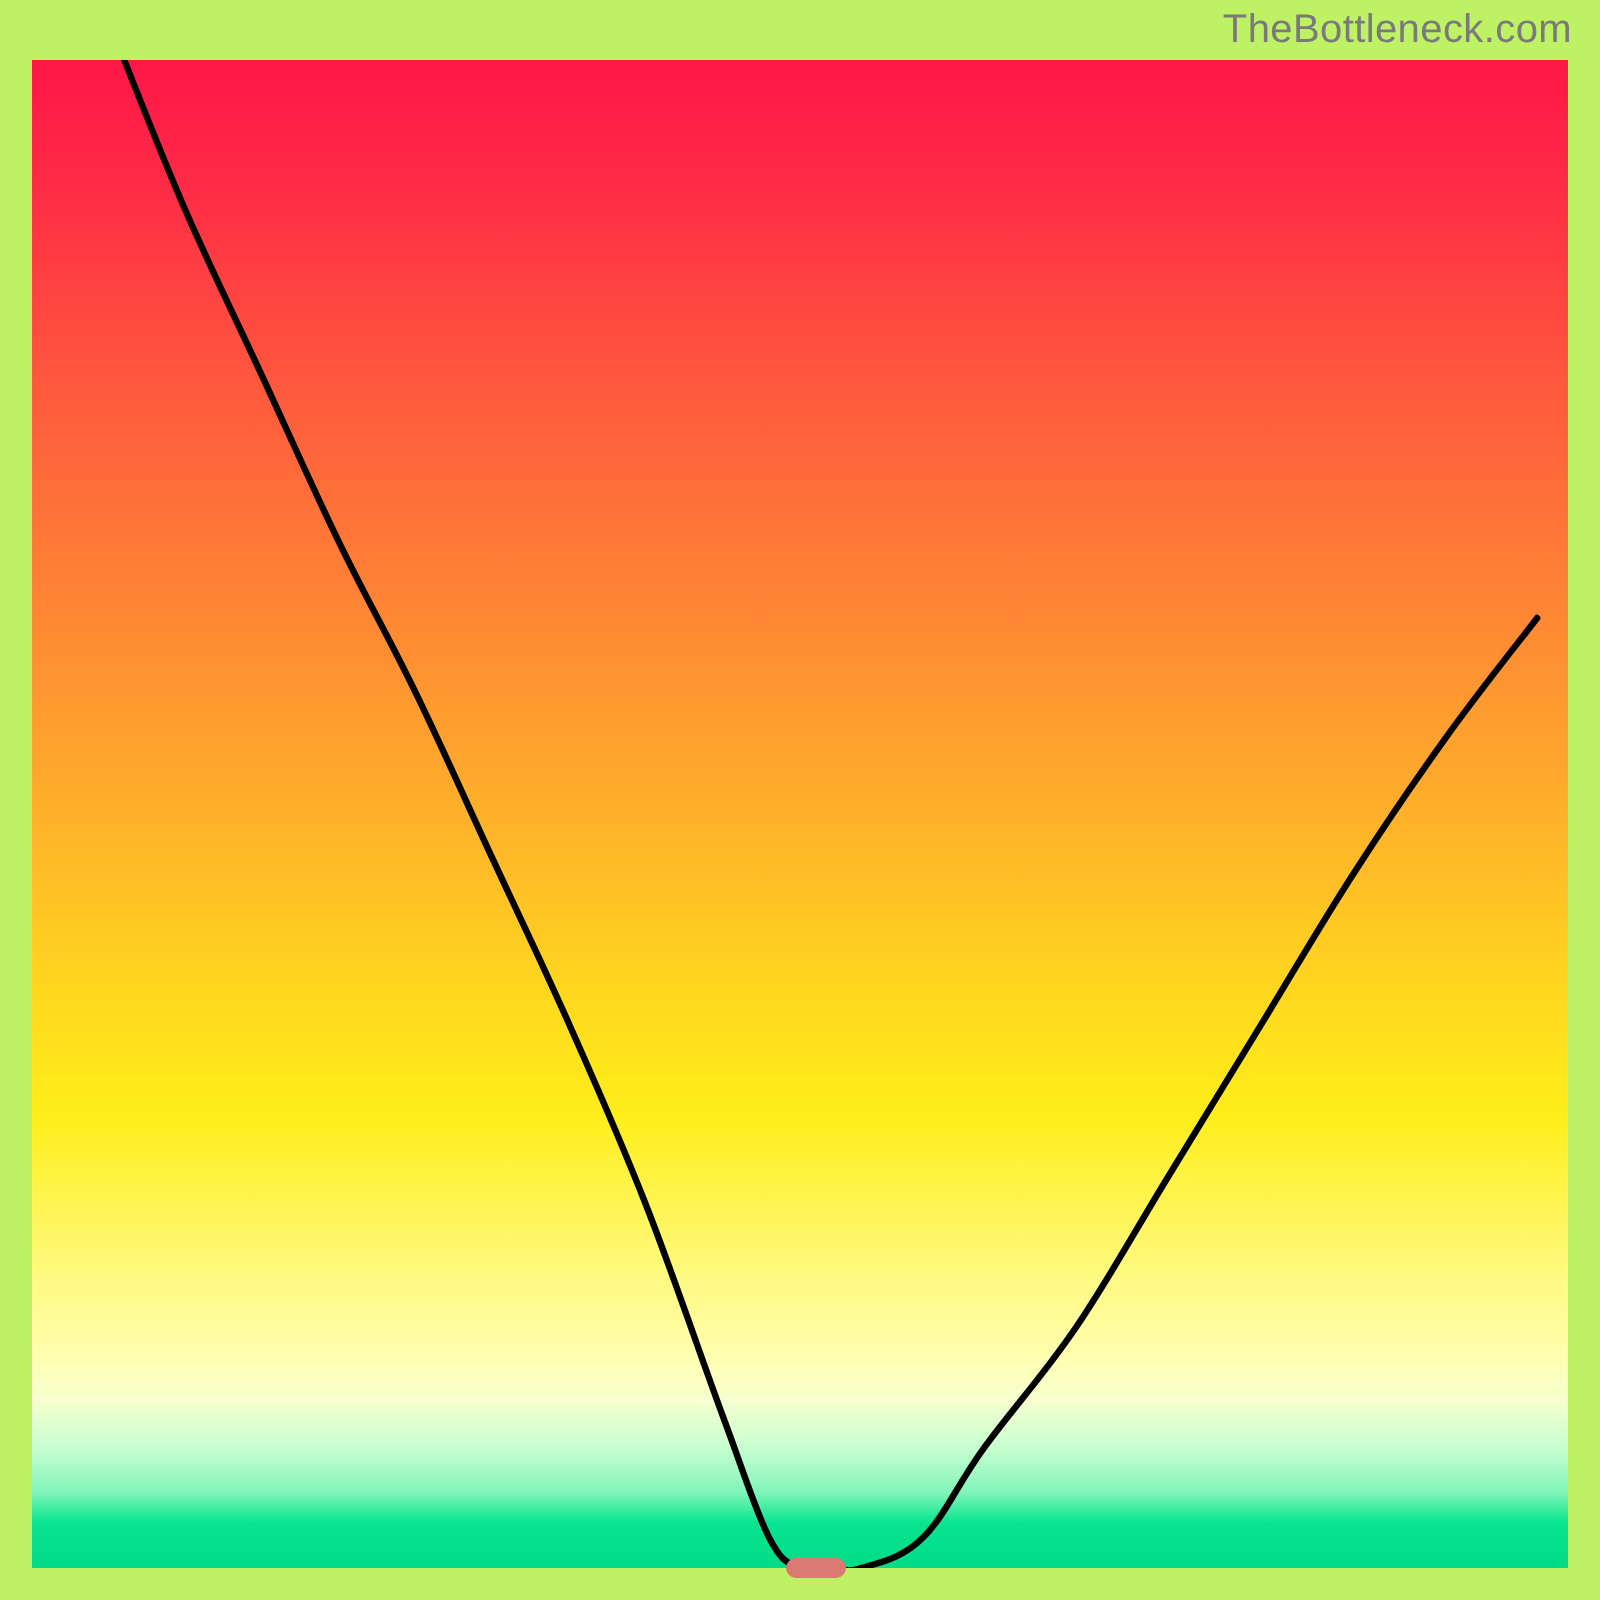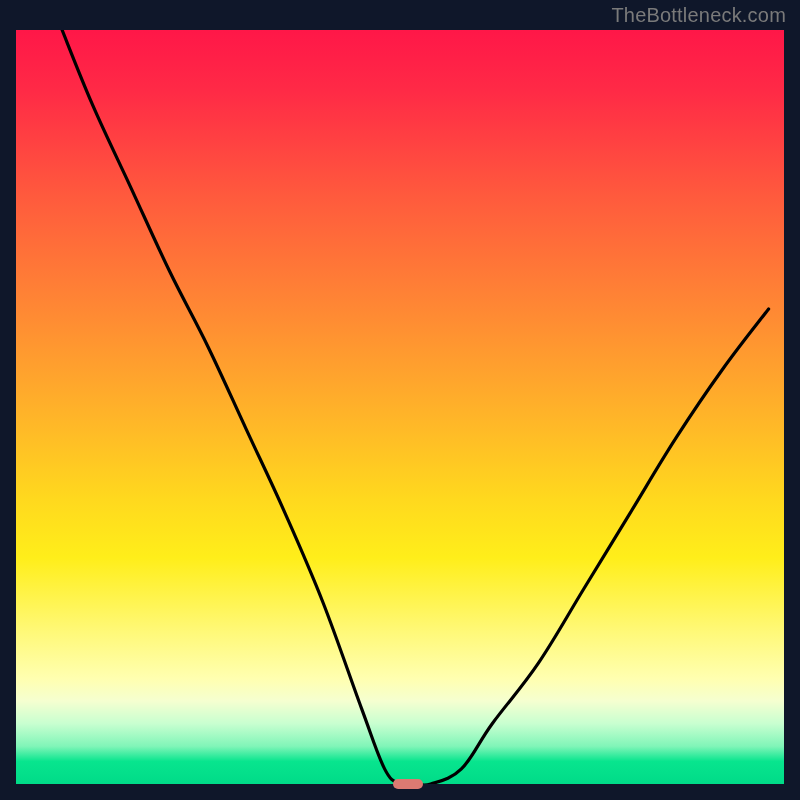--- a/index.html
+++ b/index.html
@@ -8,21 +8,21 @@
     width: 800px;
     height: 800px;
     background: #000;
     font-family: Arial, Helvetica, sans-serif;
     overflow: hidden;
   }
   .chart-container {
     position: relative;
     width: 800px;
     height: 800px;
-    background: #0f172a;
+    background: #bef264;
   }
   .plot-area {
     position: absolute;
     left: 16px;
     top: 30px;
     width: 768px;
     height: 754px;
     
     background: linear-gradient(
       to bottom,

